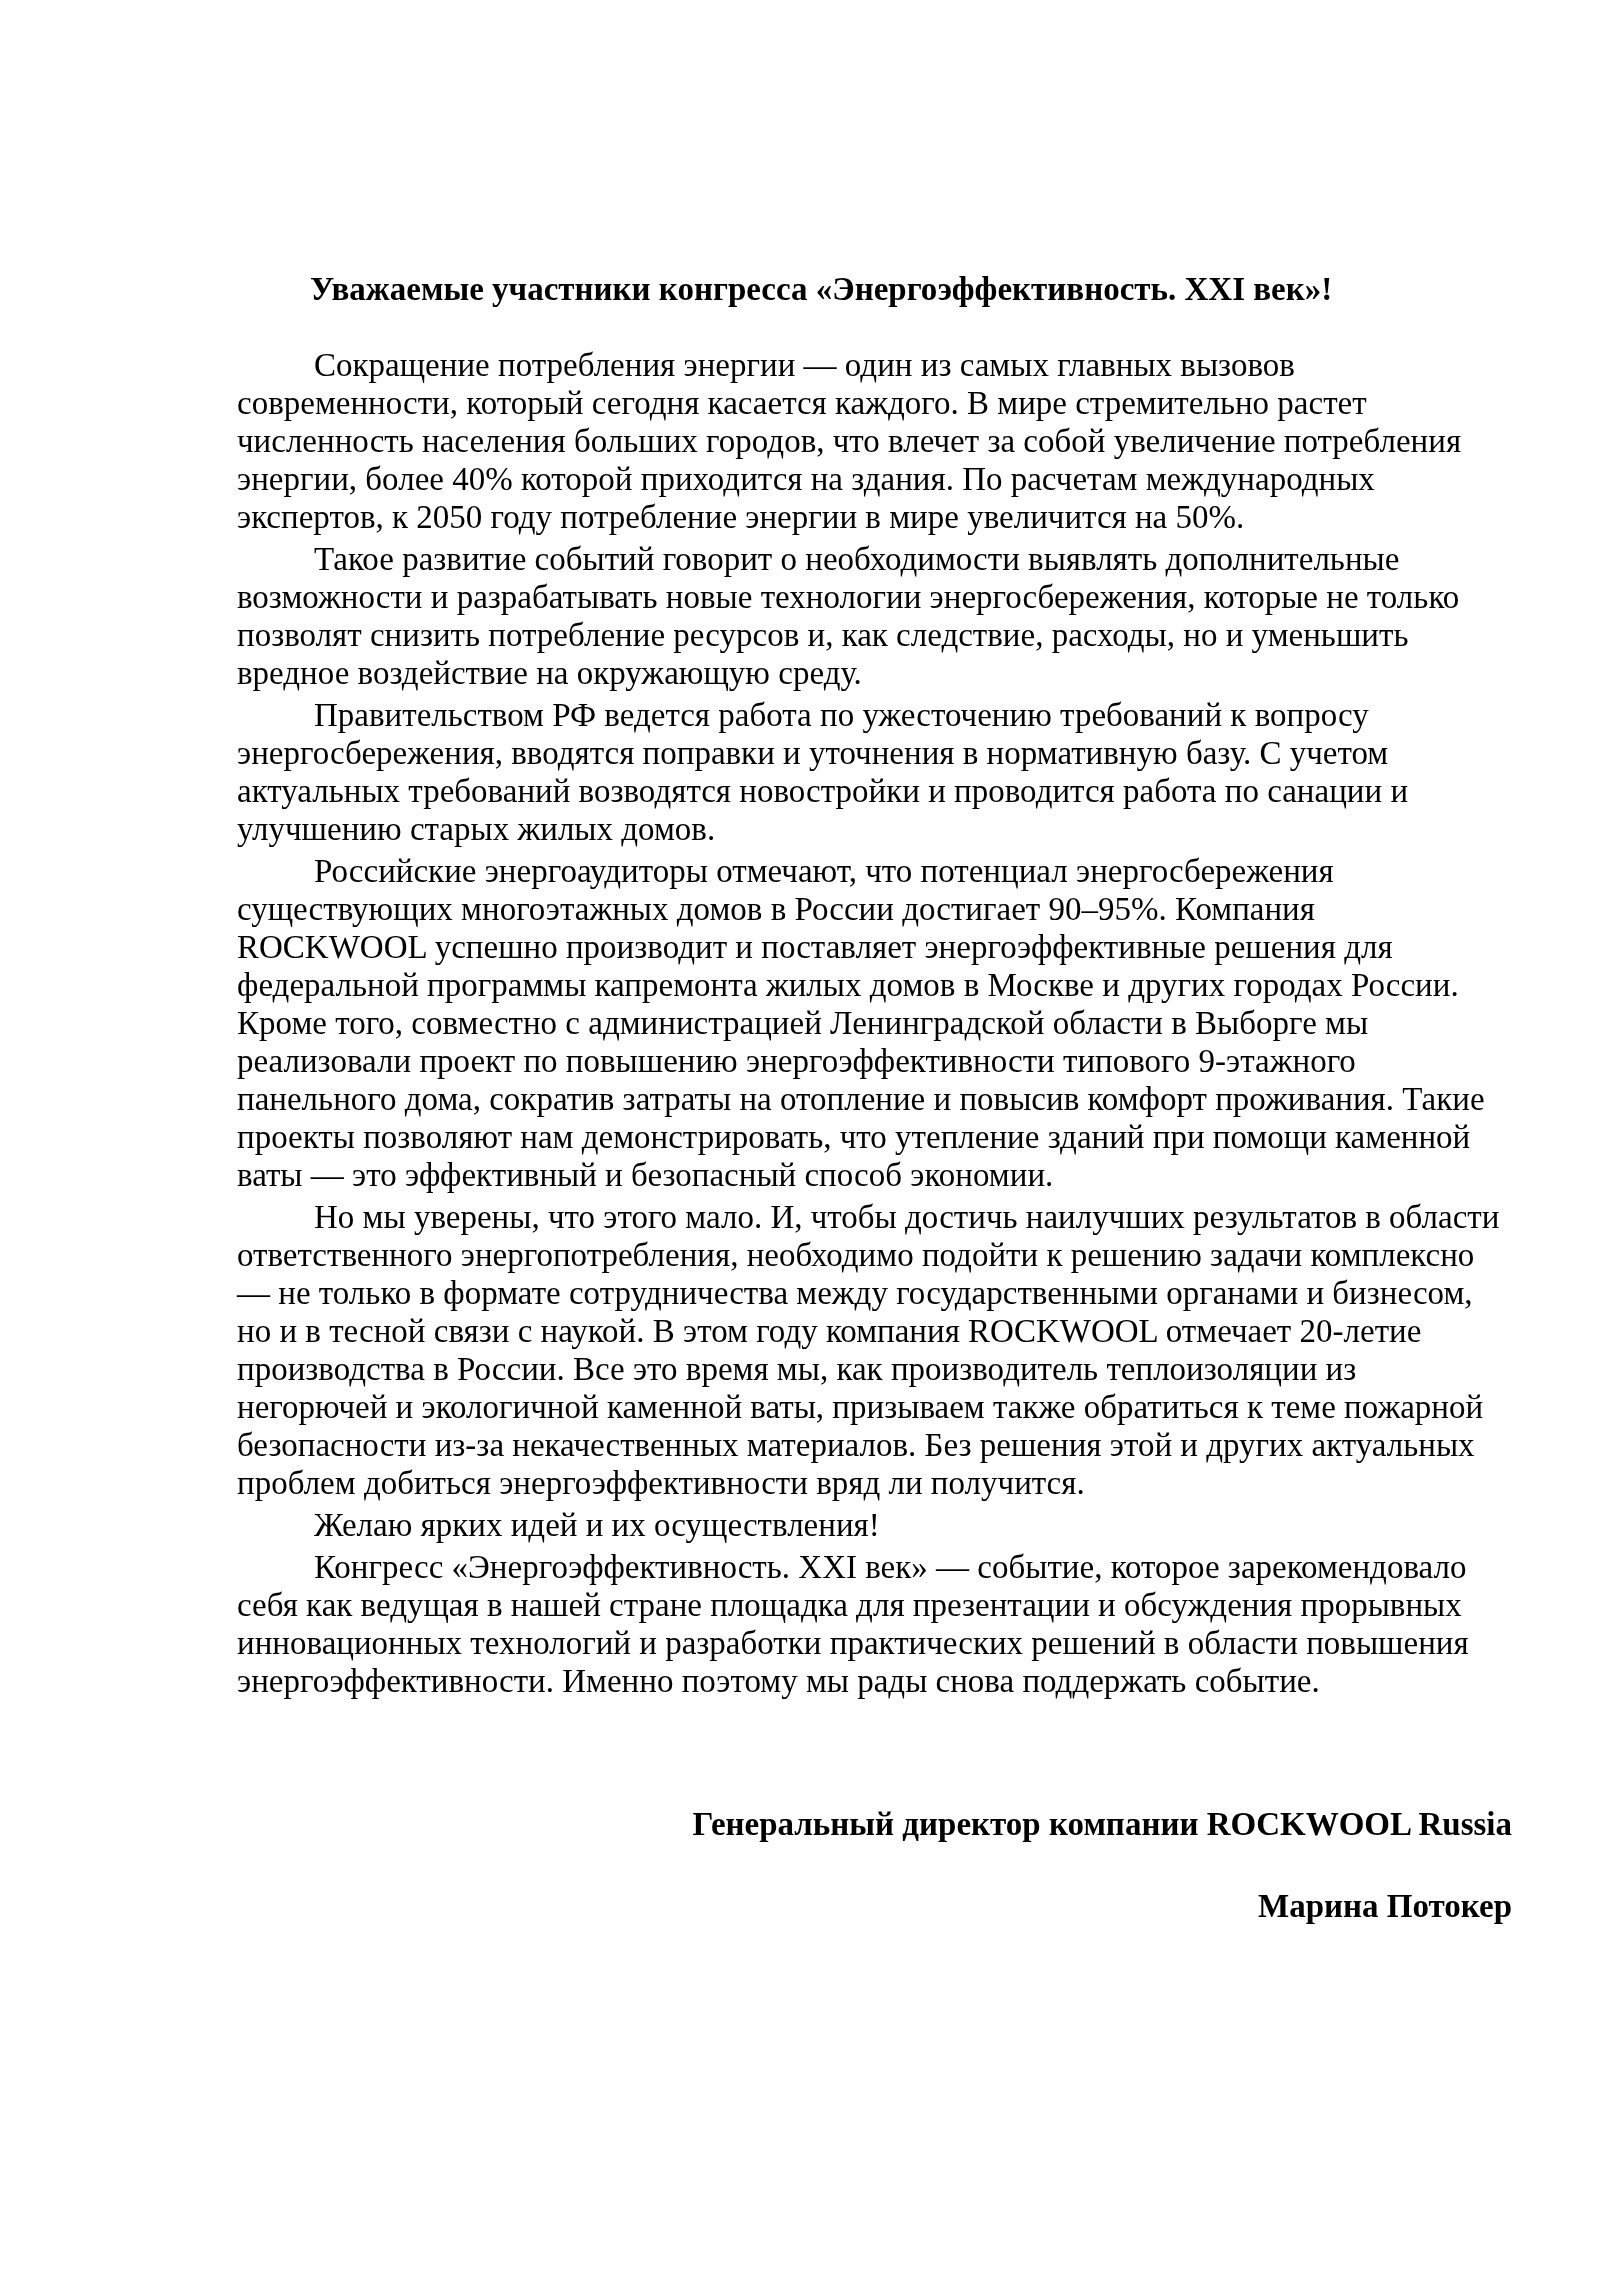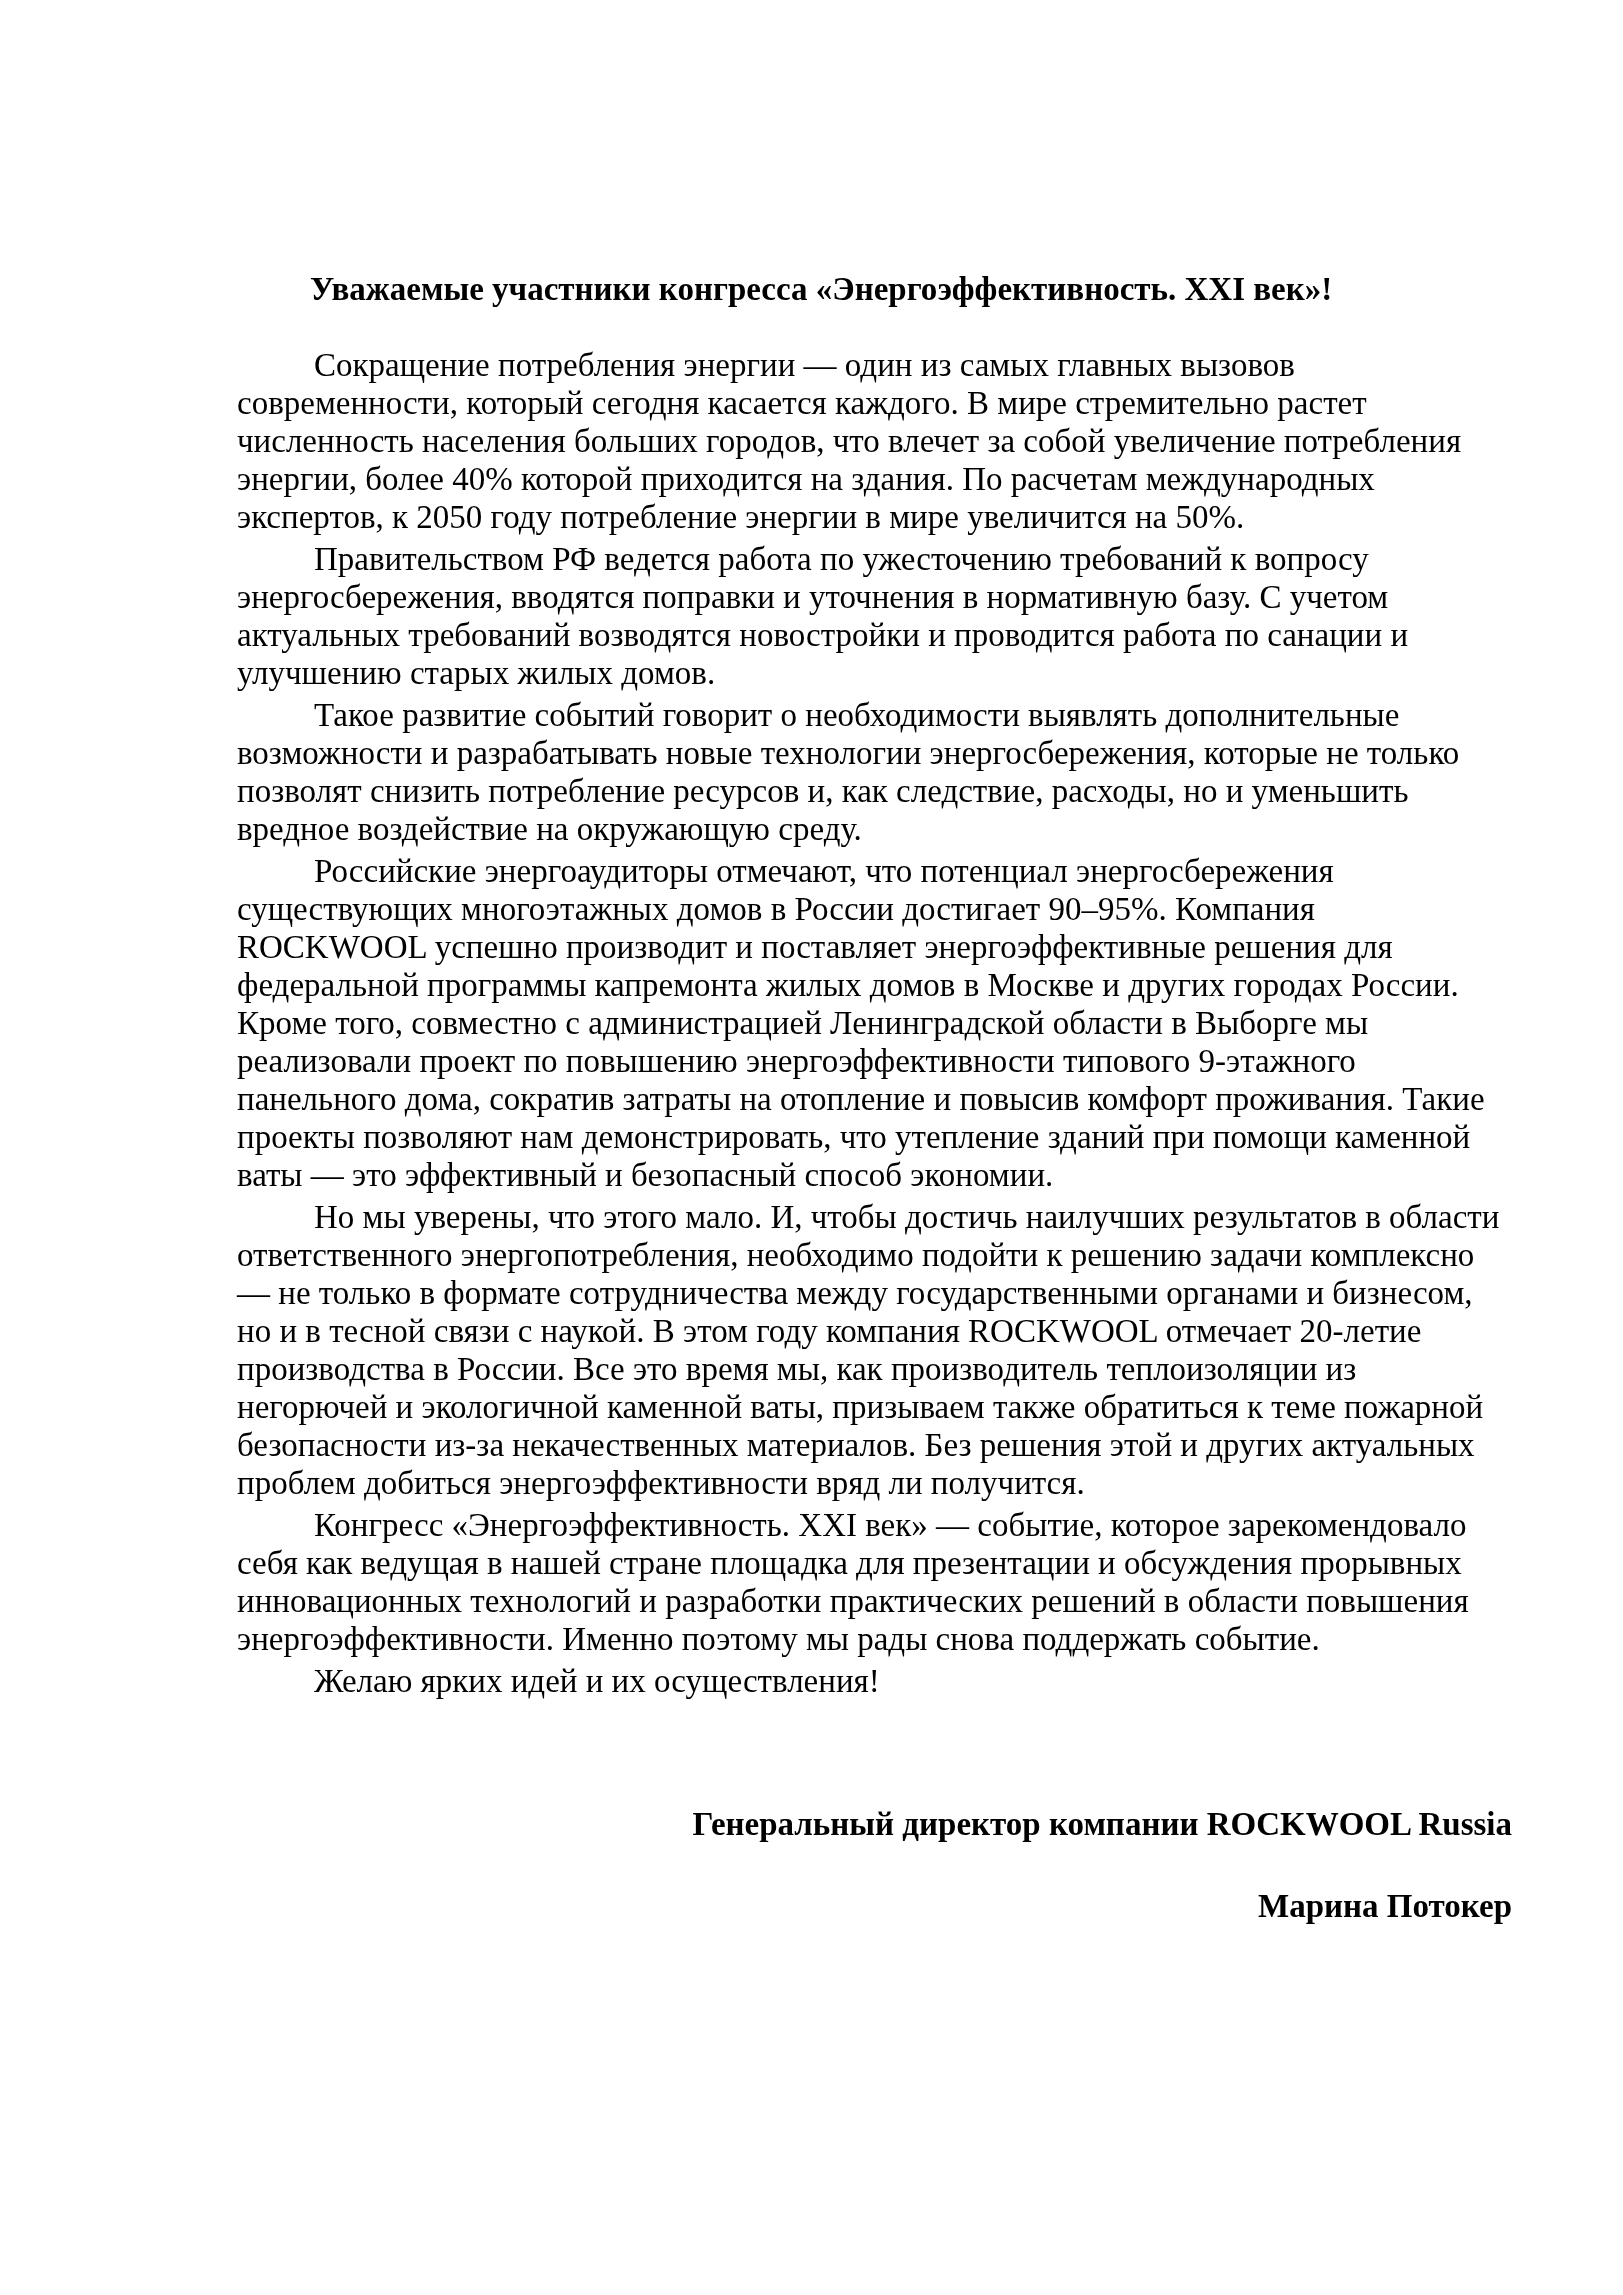--- a/index.html
+++ b/index.html
@@ -52,26 +52,26 @@
   }
 </style>
 </head>
 <body>
 
 <div class="page">
 
   <h1 class="letter-title">Уважаемые участники конгресса «Энергоэффективность. XXI век»!</h1>
 
   <p class="body-paragraph">Сокращение потребления энергии — один из самых главных вызовов современности, который сегодня касается каждого. В мире стремительно растет численность населения больших городов, что влечет за собой увеличение потребления энергии, более 40% которой приходится на здания. По расчетам международных экспертов, к 2050 году потребление энергии в мире увеличится на 50%.</p>
+  <p class="body-paragraph">Такое развитие событий говорит о необходимости выявлять дополнительные возможности и разрабатывать новые технологии энергосбережения, которые не только позволят снизить потребление ресурсов и, как следствие, расходы, но и уменьшить вредное воздействие на окружающую среду.</p>
   <p class="body-paragraph">Правительством РФ ведется работа по ужесточению требований к вопросу энергосбережения, вводятся поправки и уточнения в нормативную базу. С учетом актуальных требований возводятся новостройки и проводится работа по санации и улучшению старых жилых домов.</p>
-  <p class="body-paragraph">Такое развитие событий говорит о необходимости выявлять дополнительные возможности и разрабатывать новые технологии энергосбережения, которые не только позволят снизить потребление ресурсов и, как следствие, расходы, но и уменьшить вредное воздействие на окружающую среду.</p>
   <p class="body-paragraph">Российские энергоаудиторы отмечают, что потенциал энергосбережения существующих многоэтажных домов в России достигает 90–95%. Компания ROCKWOOL успешно производит и поставляет энергоэффективные решения для федеральной программы капремонта жилых домов в Москве и других городах России. Кроме того, совместно с администрацией Ленинградской области в Выборге мы реализовали проект по повышению энергоэффективности типового 9-этажного панельного дома, сократив затраты на отопление и повысив комфорт проживания. Такие проекты позволяют нам демонстрировать, что утепление зданий при помощи каменной ваты — это эффективный и безопасный способ экономии.</p>
   <p class="body-paragraph">Но мы уверены, что этого мало. И, чтобы достичь наилучших результатов в области ответственного энергопотребления, необходимо подойти к решению задачи комплексно — не только в формате сотрудничества между государственными органами и бизнесом, но и в тесной связи с наукой. В этом году компания ROCKWOOL отмечает 20-летие производства в России. Все это время мы, как производитель теплоизоляции из негорючей и экологичной каменной ваты, призываем также обратиться к теме пожарной безопасности из-за некачественных материалов. Без решения этой и других актуальных проблем добиться энергоэффективности вряд ли получится.</p>
+  <p class="body-paragraph">Желаю ярких идей и их осуществления!</p>
   <p class="body-paragraph">Конгресс «Энергоэффективность. XXI век» — событие, которое зарекомендовало себя как ведущая в нашей стране площадка для презентации и обсуждения прорывных инновационных технологий и разработки практических решений в области повышения энергоэффективности. Именно поэтому мы рады снова поддержать событие.</p>
-  <p class="body-paragraph">Желаю ярких идей и их осуществления!</p>
 
   <div class="signature-block">
     <p class="signature-role">Генеральный директор компании ROCKWOOL Russia</p>
     <p class="signature-name">Марина Потокер</p>
   </div>
 
 </div>
 
 
 </body></html>

